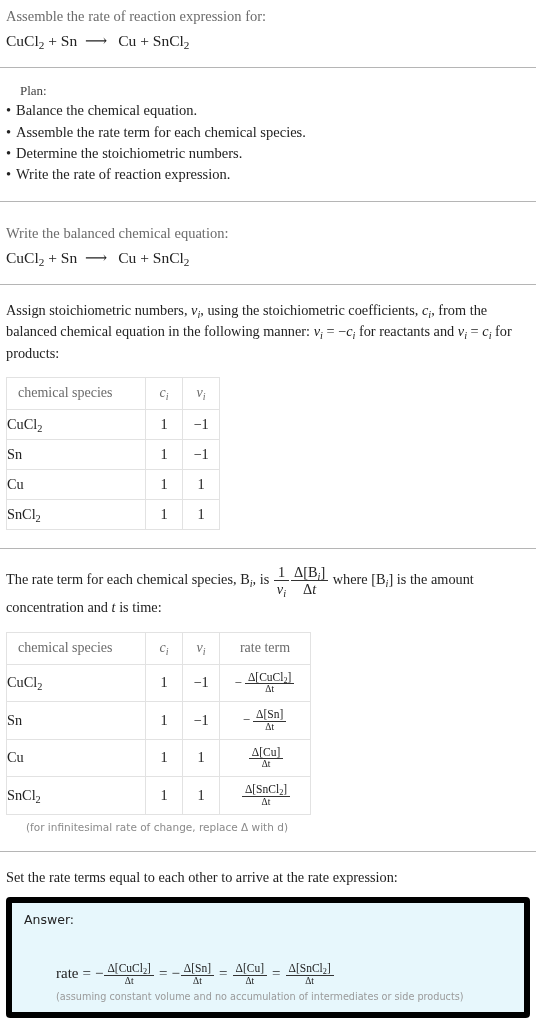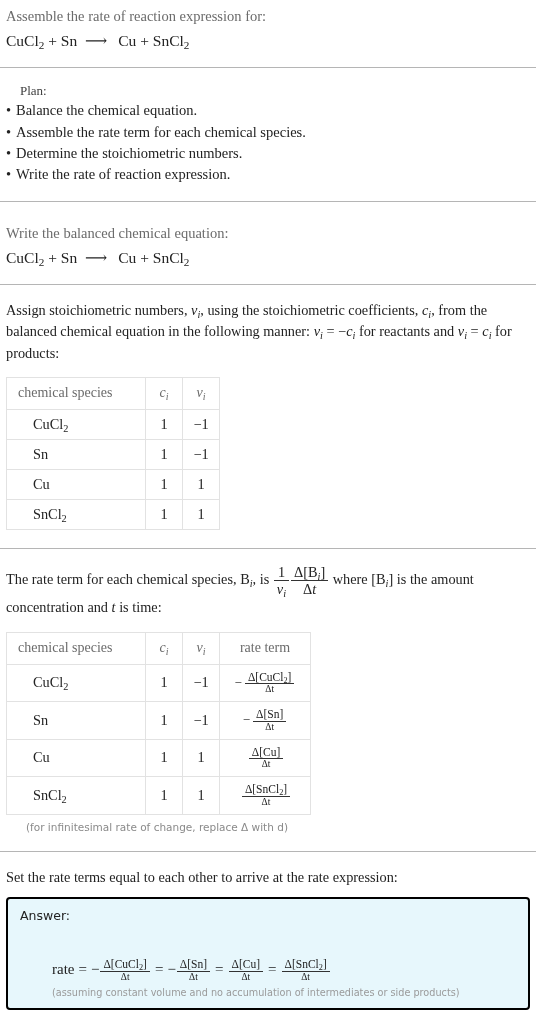--- a/index.html
+++ b/index.html
@@ -95,21 +95,21 @@
     padding: 6px 8px;
     margin-left: 42px;
   }
   table.ctab th {
     color: #6b6b6b;
     font-size: 14px;
     padding: 7px 9px 8px 9px;
   }
   table.ctab td.species, table.ctab th.species {
     text-align: left;
-    padding-left: 26px;
+    padding-left: 0;
   }
   table.ctab th.species { padding-left: 11px; }
   .col-species { width: 118px; }
   .col-num { width: 18px; }
   .col-rate { width: 72px; }
 
   td.rate { padding: 3px 8px 4px 8px; }
   .ratecell {
     display: inline-block;
     white-space: nowrap;
@@ -122,21 +122,21 @@
     color: #8a8a8a;
     font-size: 10.5px;
     padding: 6px 6px 0 6px;
     margin-left: 20px;
   }
 
   
   .answer-box {
     margin: 9px 6px 0 6px;
     background: #e7f7fc;
-    border: 2px solid #000000;
+    border: 6px solid #000000;
     border-radius: 4px;
     padding: 9px 12px 10px 12px;
   }
   .answer-label {
     font-family: "DejaVu Sans", "Liberation Sans", sans-serif;
     font-size: 12.5px;
     color: #222;
     padding-bottom: 6px;
   }
   .answer-eq {

